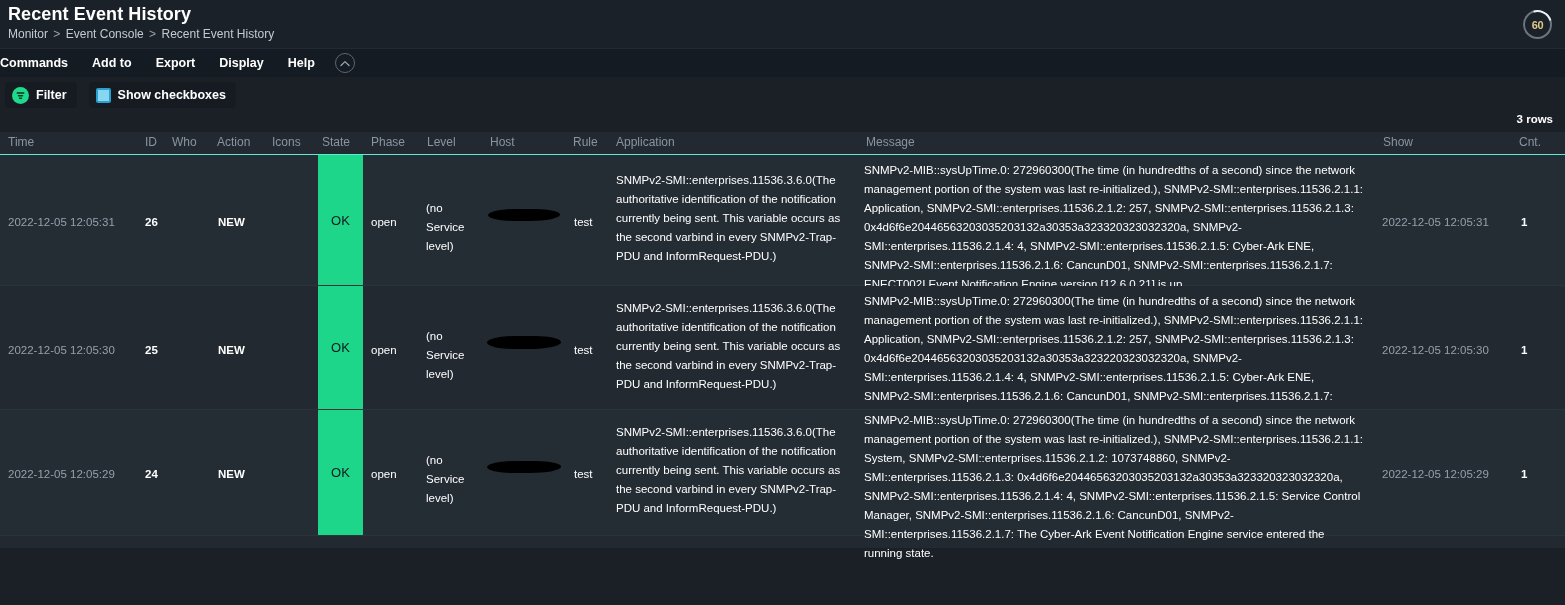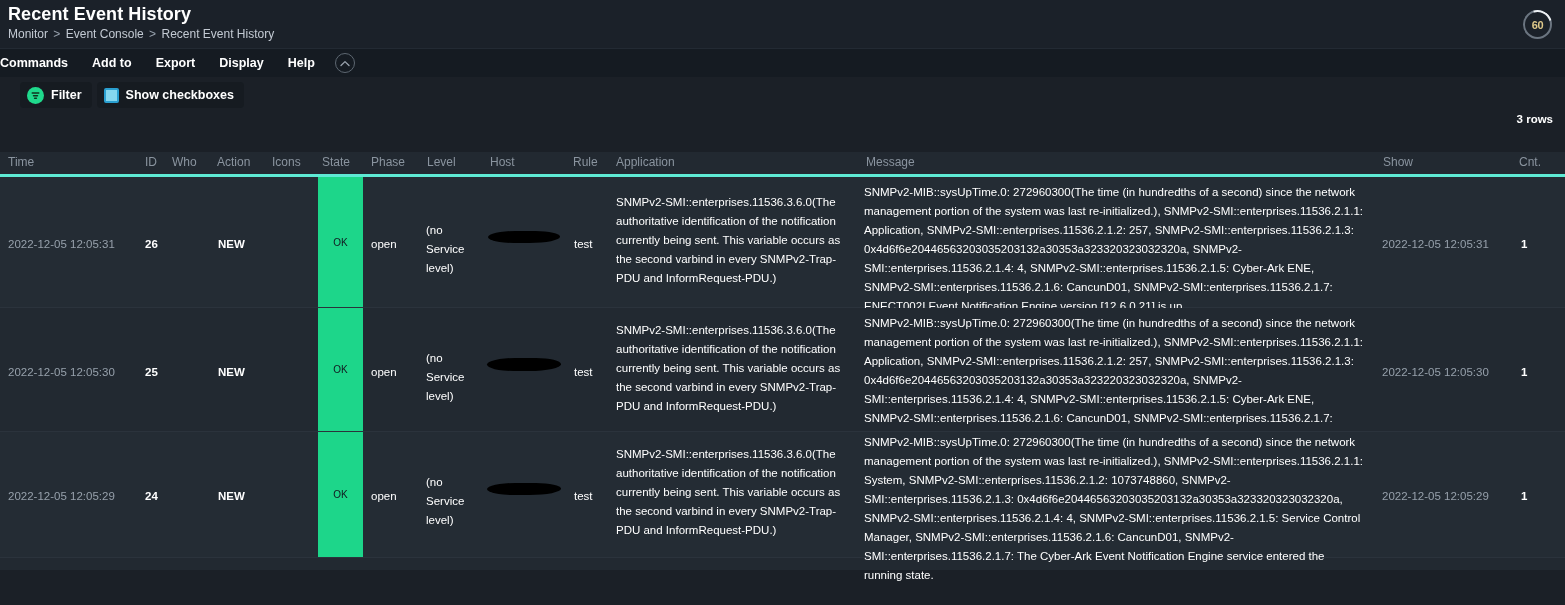--- a/index.html
+++ b/index.html
@@ -87,22 +87,22 @@
     margin-left: -4px;
   }
   .collapse-btn svg { display:block; }
 
   
   .toolbar {
     height: 36px;
     background: #1b2027;
     display: flex;
     align-items: center;
-    padding-left: 20px;
-    gap: 5px;
+    padding-left: 5px;
+    gap: 12px;
   }
   .tb-btn {
     background: #161b21;
     border-radius: 4px;
     height: 26px;
     display: flex;
     align-items: center;
     padding: 0 10px 0 7px;
     gap: 7px;
     cursor: pointer;
@@ -142,23 +142,22 @@
   }
 
   
   .table {
     width: 1565px;
     background: #222931;
   }
   .thead {
     height: 22px;
     background: #222931;
-    border-bottom: 3px solid #5eead4;
-    position: relative;
-    margin-top: 20px;
+    border-bottom: 1px solid #5eead4;
+    position: relative;
   }
   .thead .th {
     position: absolute;
     top: 3px;
     font-size: 12px;
     color: #8a949f;
     white-space: nowrap;
   }
 
   .row {
@@ -179,21 +178,21 @@
     white-space: nowrap;
   }
   .cell.mono-id { font-weight: bold; }
   .cell.who { }
   .cell.action { font-weight: bold; }
 
   .state-chip {
     position: absolute;
     background: #1dd68a;
     color: #11181f;
-    font-size: 10px;
+    font-size: 13px;
     font-weight: normal;
     display: flex;
     align-items: center;
     justify-content: center;
     left: 318px;
     width: 45px;
   }
 
   .level-cell { width: 42px; }
   .app-cell  { width: 240px; }

